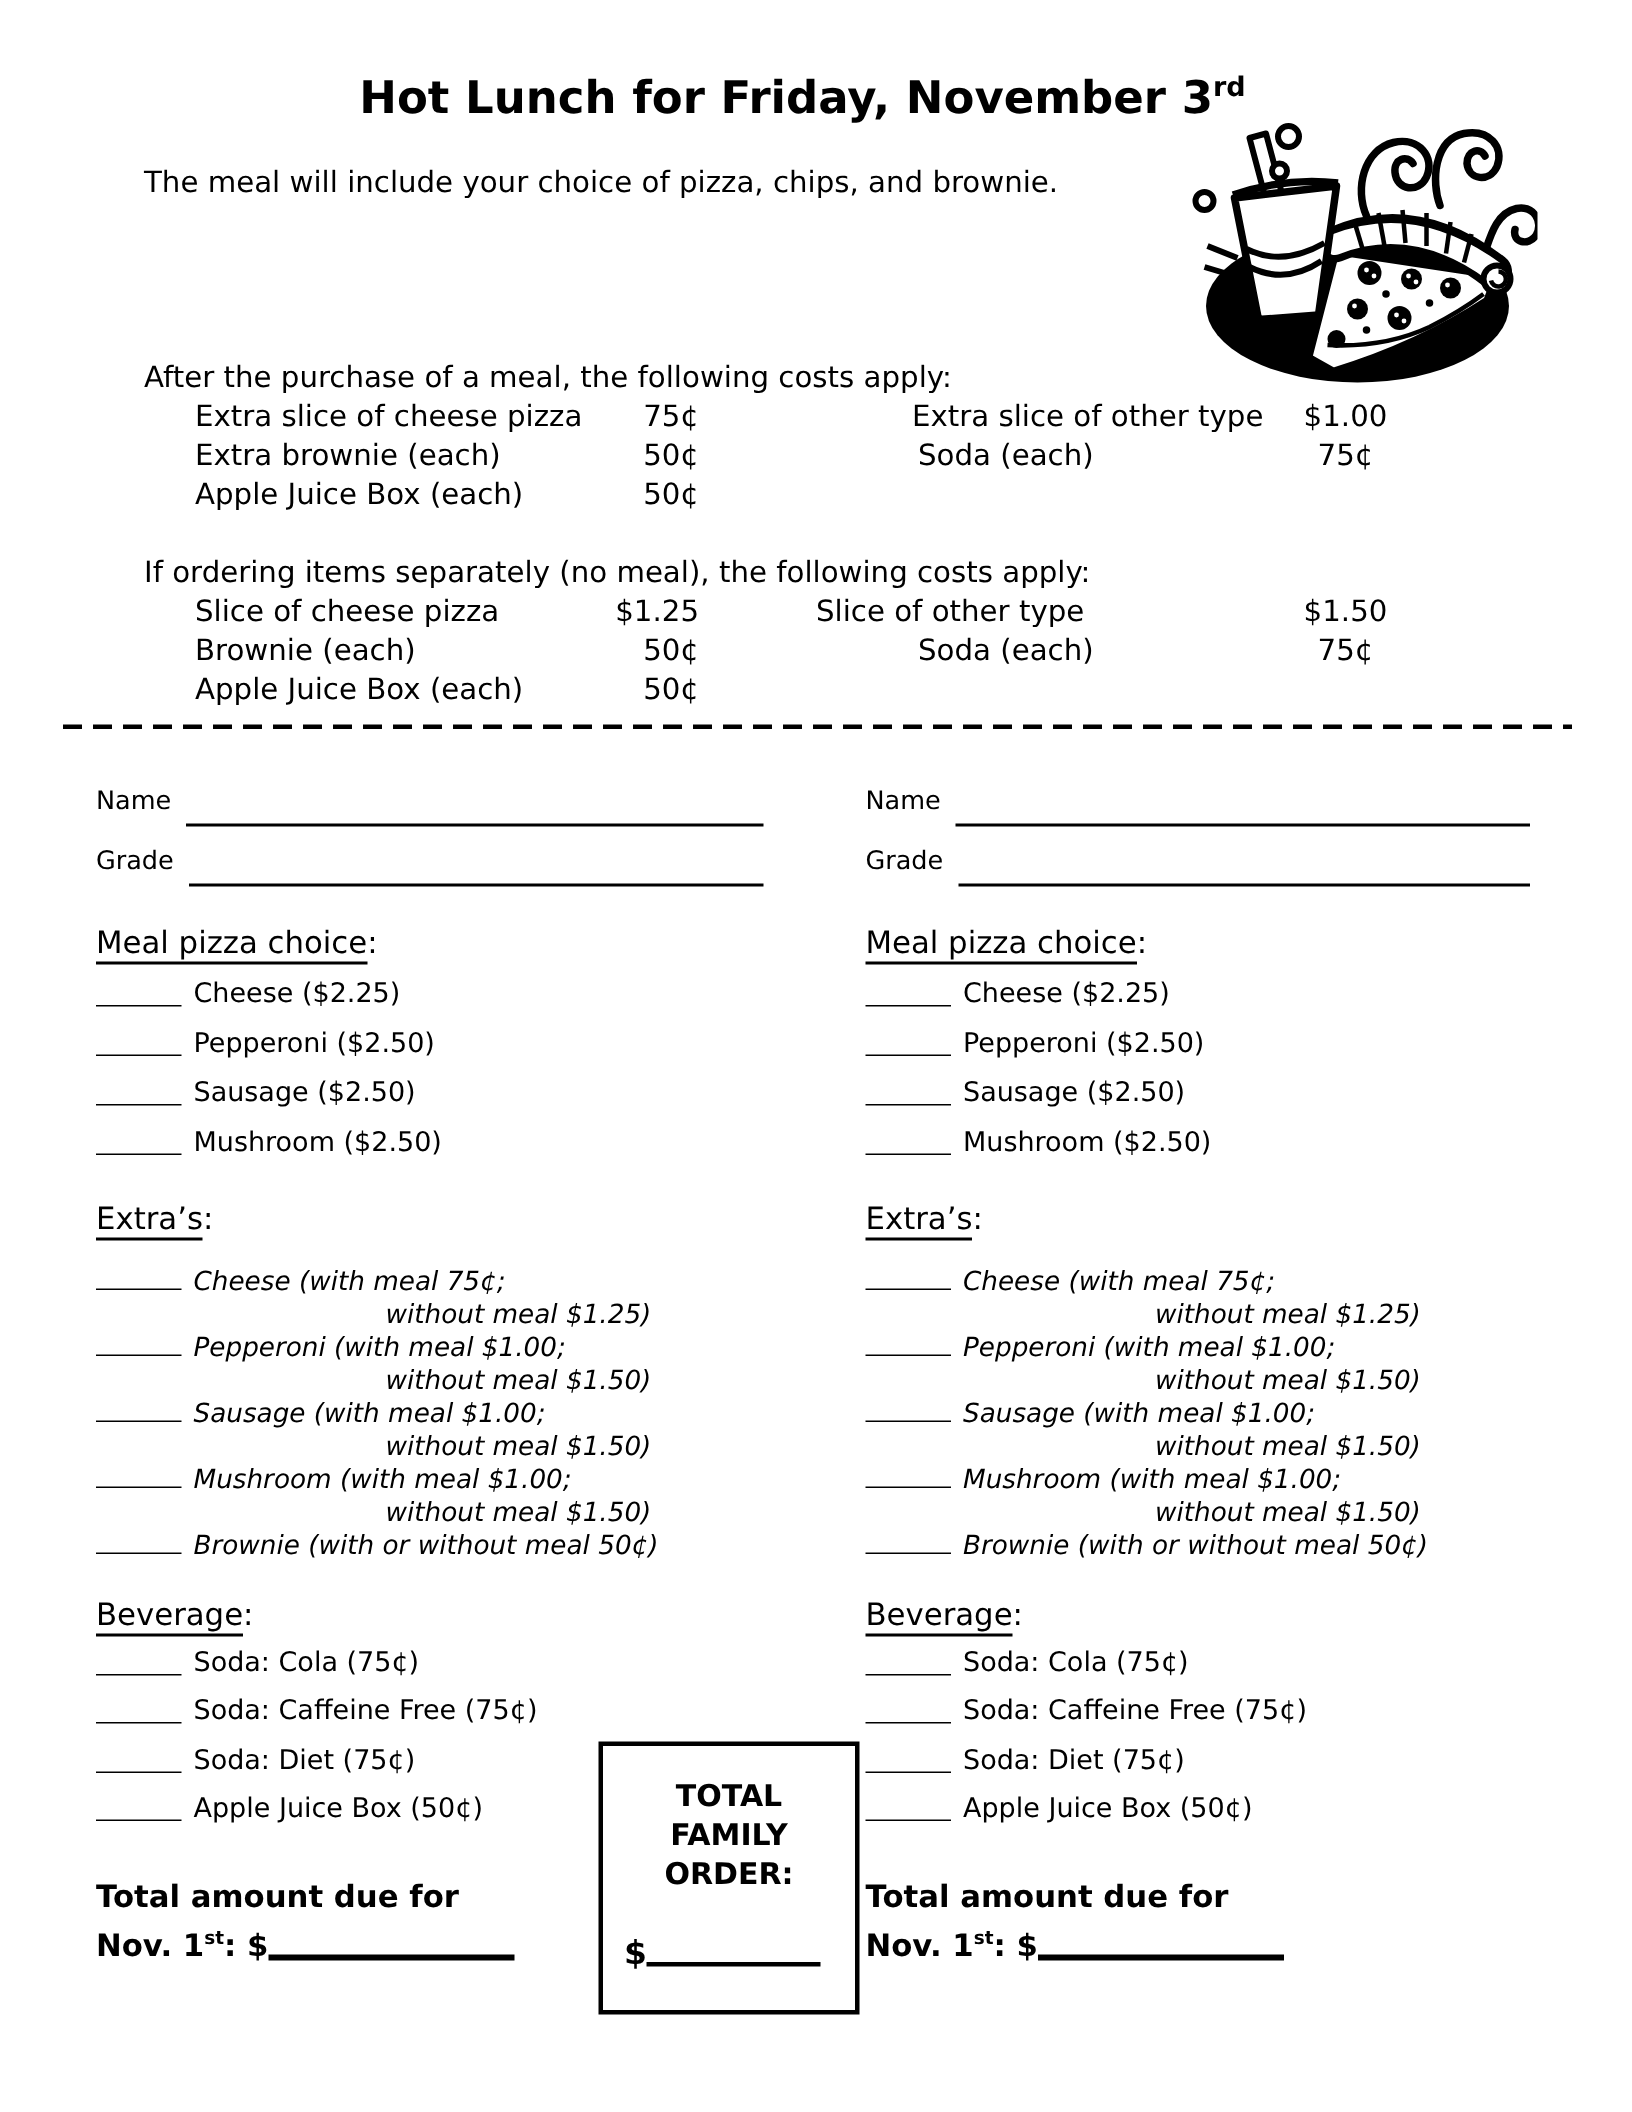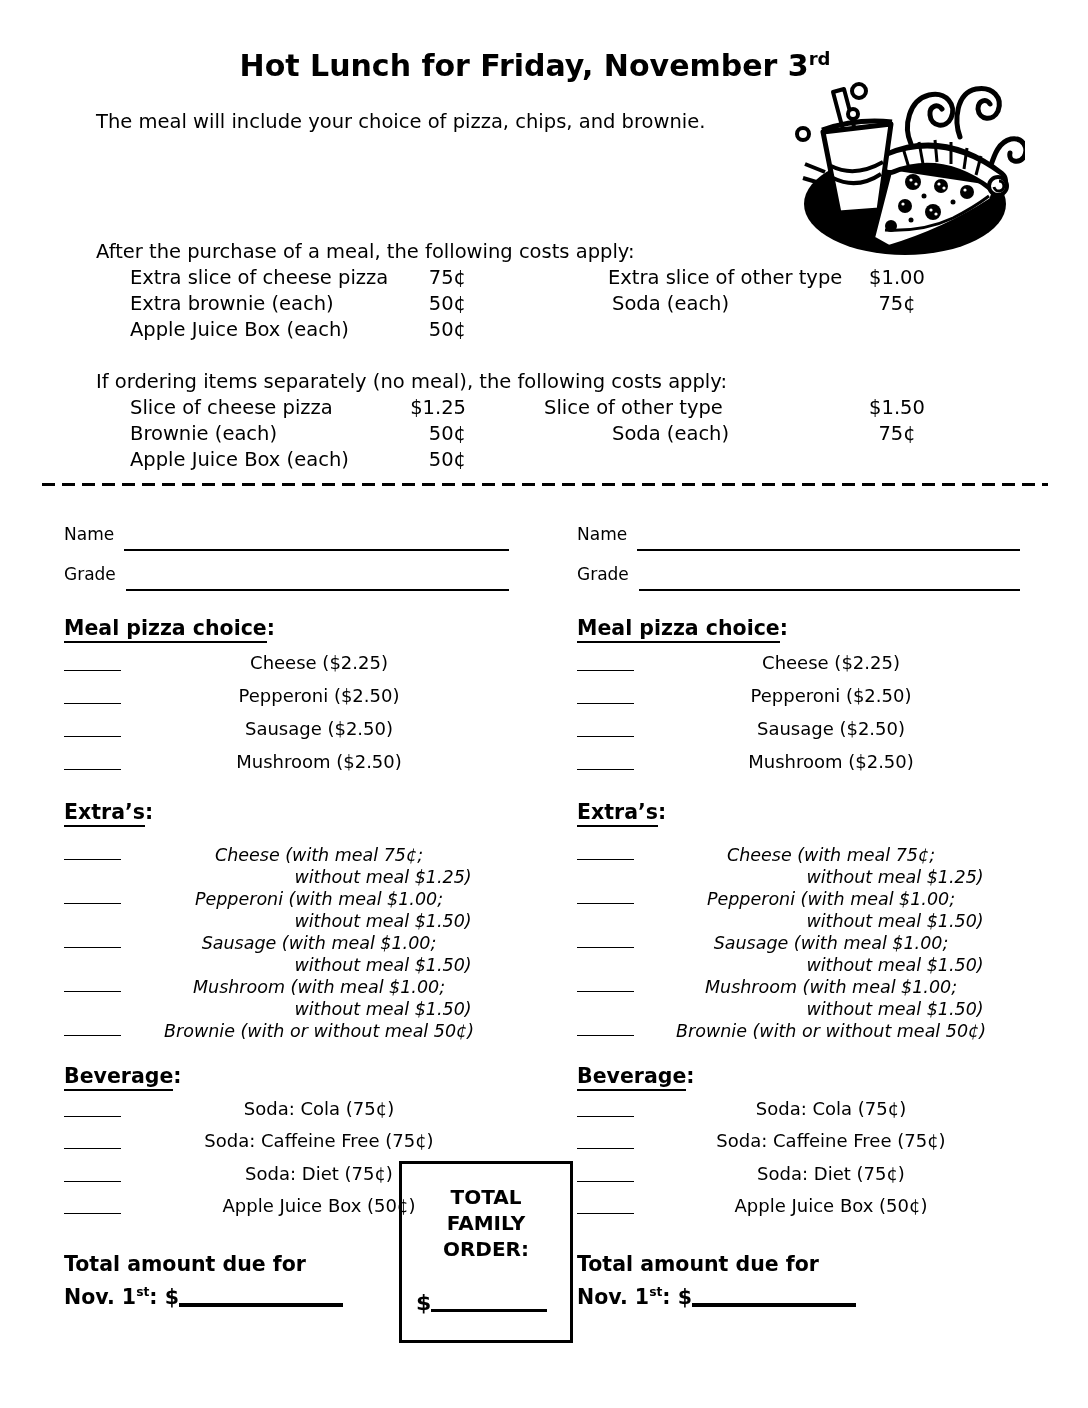--- a/index.html
+++ b/index.html
@@ -49,27 +49,27 @@
   .order-col{top:520px;width:445px;}
   .col-left{left:64px;}
   .col-right{left:577px;width:443px;}
 
   .fill-row{position:absolute;left:0;right:0;display:flex;height:30px;}
   .fill-row .lbl{font-size:17px;font-weight:normal;}
   .fill-line{flex:1;margin-left:10px;margin-bottom:3px;border-bottom:2.5px solid #000;}
   .row-name{top:4px;}
   .row-grade{top:44px;}
 
-  .sec-head{position:absolute;left:0;font-size:20.5px;font-weight:bold;white-space:nowrap;}
+  .sec-head{position:absolute;left:0;font-size:20.5px;font-weight:normal;white-space:nowrap;}
   .sec-head .hu{border-bottom:2.5px solid #000;padding-bottom:1px;}
   .head-meal{top:96px;}
   .head-extras{top:280px;}
   .head-bev{top:544px;}
 
-  .opt-list{position:absolute;left:0;right:0;text-align:center;}
+  .opt-list{position:absolute;left:0;right:0;}
   .meal-opts{top:132px;}
   .bev-opts{top:578px;}
   .opt{position:relative;height:33px;padding-left:65px;font-size:18px;white-space:nowrap;}
   .bev-opts .opt{height:32.3px;}
   .blank{position:absolute;left:0;top:18px;width:57px;border-bottom:1.5px solid #000;}
 
   .extras-opts{top:324px;}
   .x-item{position:relative;padding-left:65px;font-size:17.5px;line-height:22px;white-space:nowrap;font-style:italic;}
   .x-item .blank{top:15px;}
   .x-l2{padding-left:128px;}

